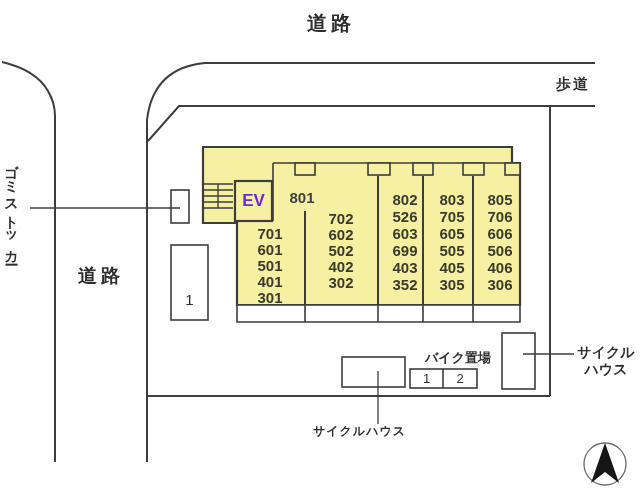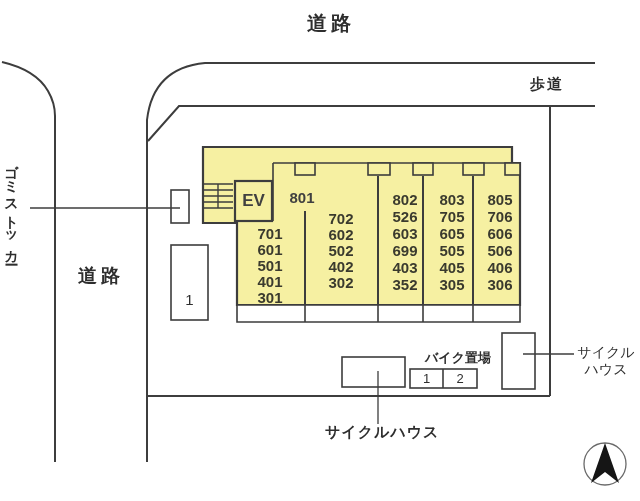--- a/index.html
+++ b/index.html
@@ -58,25 +58,25 @@
     <path d="M378,371 V424" stroke="#3d3d3d" stroke-width="1.3"></path>
     <path d="M523,354 H574" stroke="#3d3d3d" stroke-width="1.3"></path>
 
     <g>
       <circle cx="605" cy="464" r="21" fill="none" stroke="#6a6a6a" stroke-width="1.3"></circle>
       <path d="M605,443 L591,483 L605,472 L619,483 Z" fill="#151515"></path>
     </g>
   </svg>
 
   <div class="lbl cjk" style="left:303px;top:10px;width:56px;text-align:center;font-size:20px;letter-spacing:4px;">道路</div>
-  <div class="lbl cjk" style="left:530px;top:75px;font-size:15px;letter-spacing:2px;">歩道</div>
+  <div class="lbl cjk" style="left:556px;top:75px;font-size:15px;letter-spacing:2px;">歩道</div>
   <div class="lbl cjk" style="left:76px;top:263px;width:50px;text-align:center;font-size:19px;letter-spacing:4px;">道路</div>
   <div class="lbl cjk vert" style="left:3px;top:155px;height:115px;font-size:14px;letter-spacing:1px;">ゴミストッカー</div>
 
-  <div class="cell" style="left:235px;top:181px;width:37px;height:40px;font-size:17px;font-weight:700;color:#404040;">EV</div>
+  <div class="cell" style="left:235px;top:181px;width:37px;height:40px;font-size:17px;font-weight:700;color:#6d28d9;">EV</div>
   <div class="lbl" style="left:283px;top:189px;width:38px;text-align:center;font-size:15px;color:#404040;">801</div>
 
   <div class="rooms" style="left:250px;top:226px;width:40px;line-height:16px;">
     <span>701</span>
     <span>601</span>
     <span>501</span>
     <span>401</span>
     <span>301</span>
   </div>
   <div class="rooms" style="left:321px;top:211px;width:40px;line-height:16px;">
@@ -108,19 +108,19 @@
     <span>606</span>
     <span>506</span>
     <span>406</span>
     <span>306</span>
   </div>
 
   <div class="lbl" style="left:171px;top:291px;width:37px;text-align:center;font-size:15px;font-weight:400;">1</div>
   <div class="lbl cjk" style="left:410px;top:349px;width:68px;text-align:center;font-size:13px;margin-left:14px;">バイク置場</div>
   <div class="cell" style="left:410px;top:369px;width:33px;height:19px;font-size:13px;">1</div>
   <div class="cell" style="left:443px;top:369px;width:34px;height:19px;font-size:13px;">2</div>
-  <div class="lbl cjk" style="left:325px;top:423px;font-size:15px;letter-spacing:1px;">サイクルハウス</div>
-  <div style="position:absolute;left:574px;top:344px;width:64px;text-align:center;font-size:14px;font-weight:400;line-height:17px;">
+  <div class="lbl cjk" style="left:313px;top:423px;font-size:12px;letter-spacing:1px;">サイクルハウス</div>
+  <div style="position:absolute;left:574px;top:344px;width:64px;text-align:center;font-size:14px;font-weight:700;line-height:17px;">
     <div>サイクル</div>
     <div>ハウス</div>
   </div>
 
 </div>
 
 </body></html>

